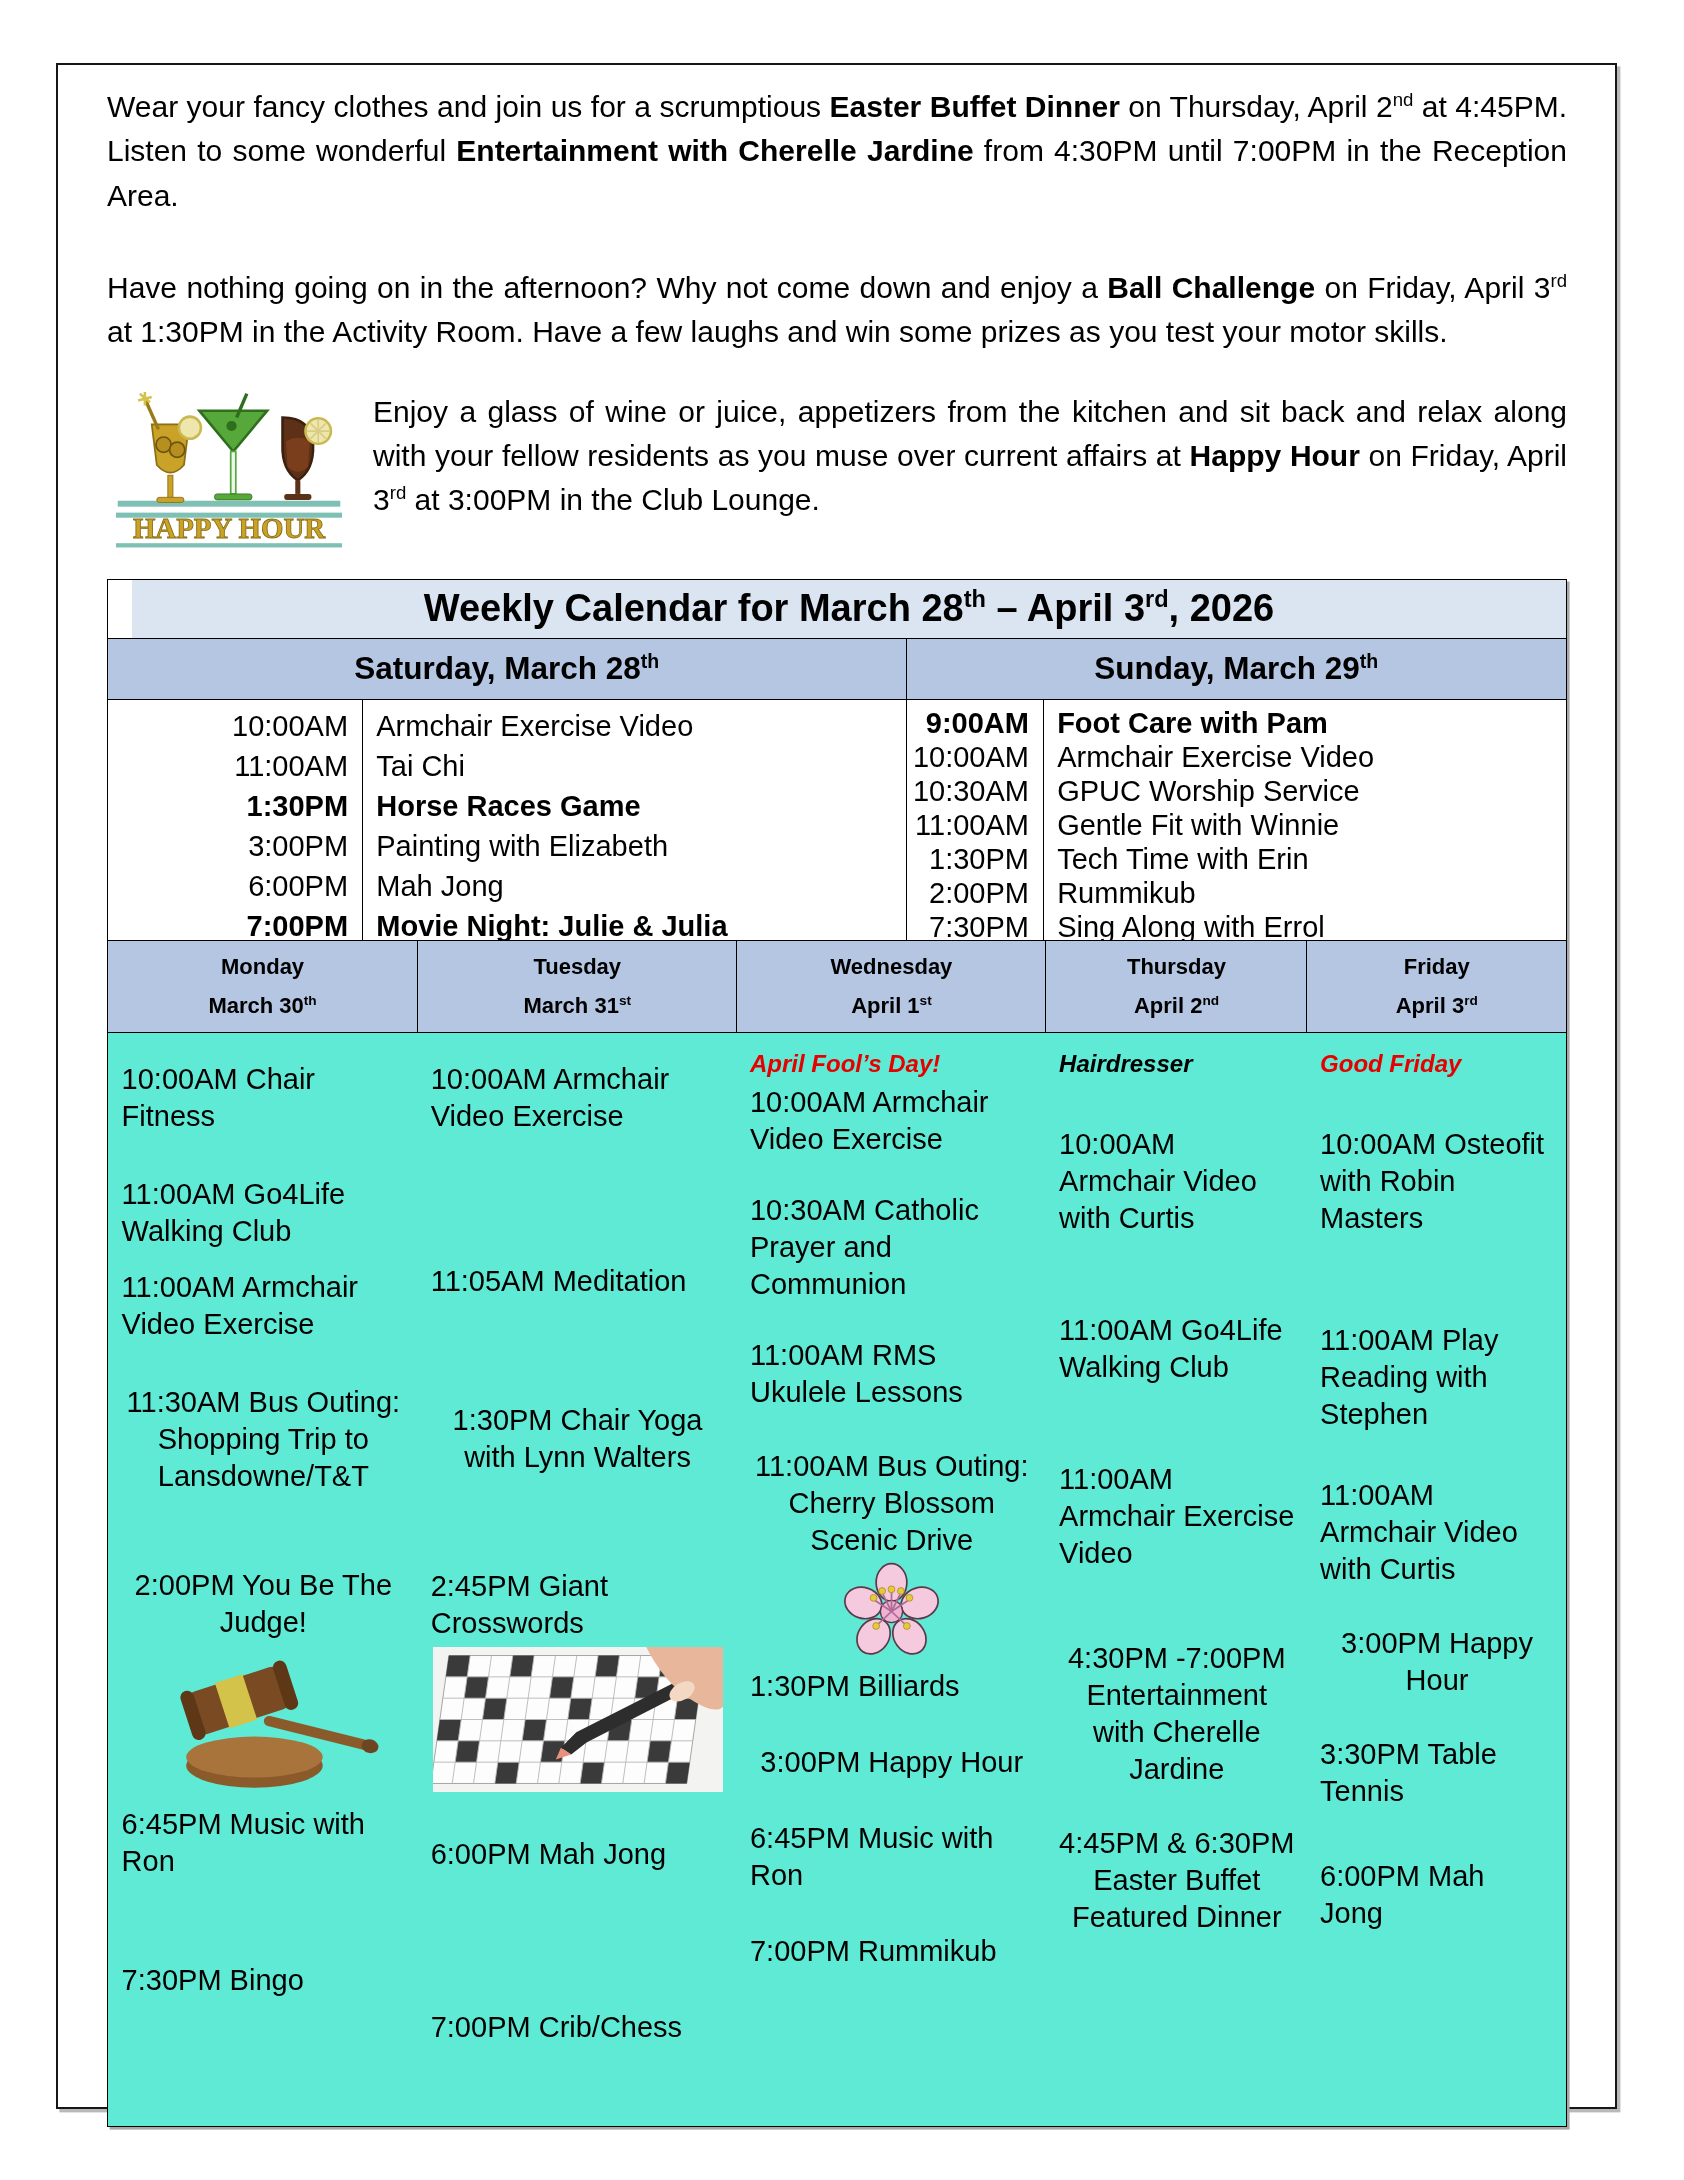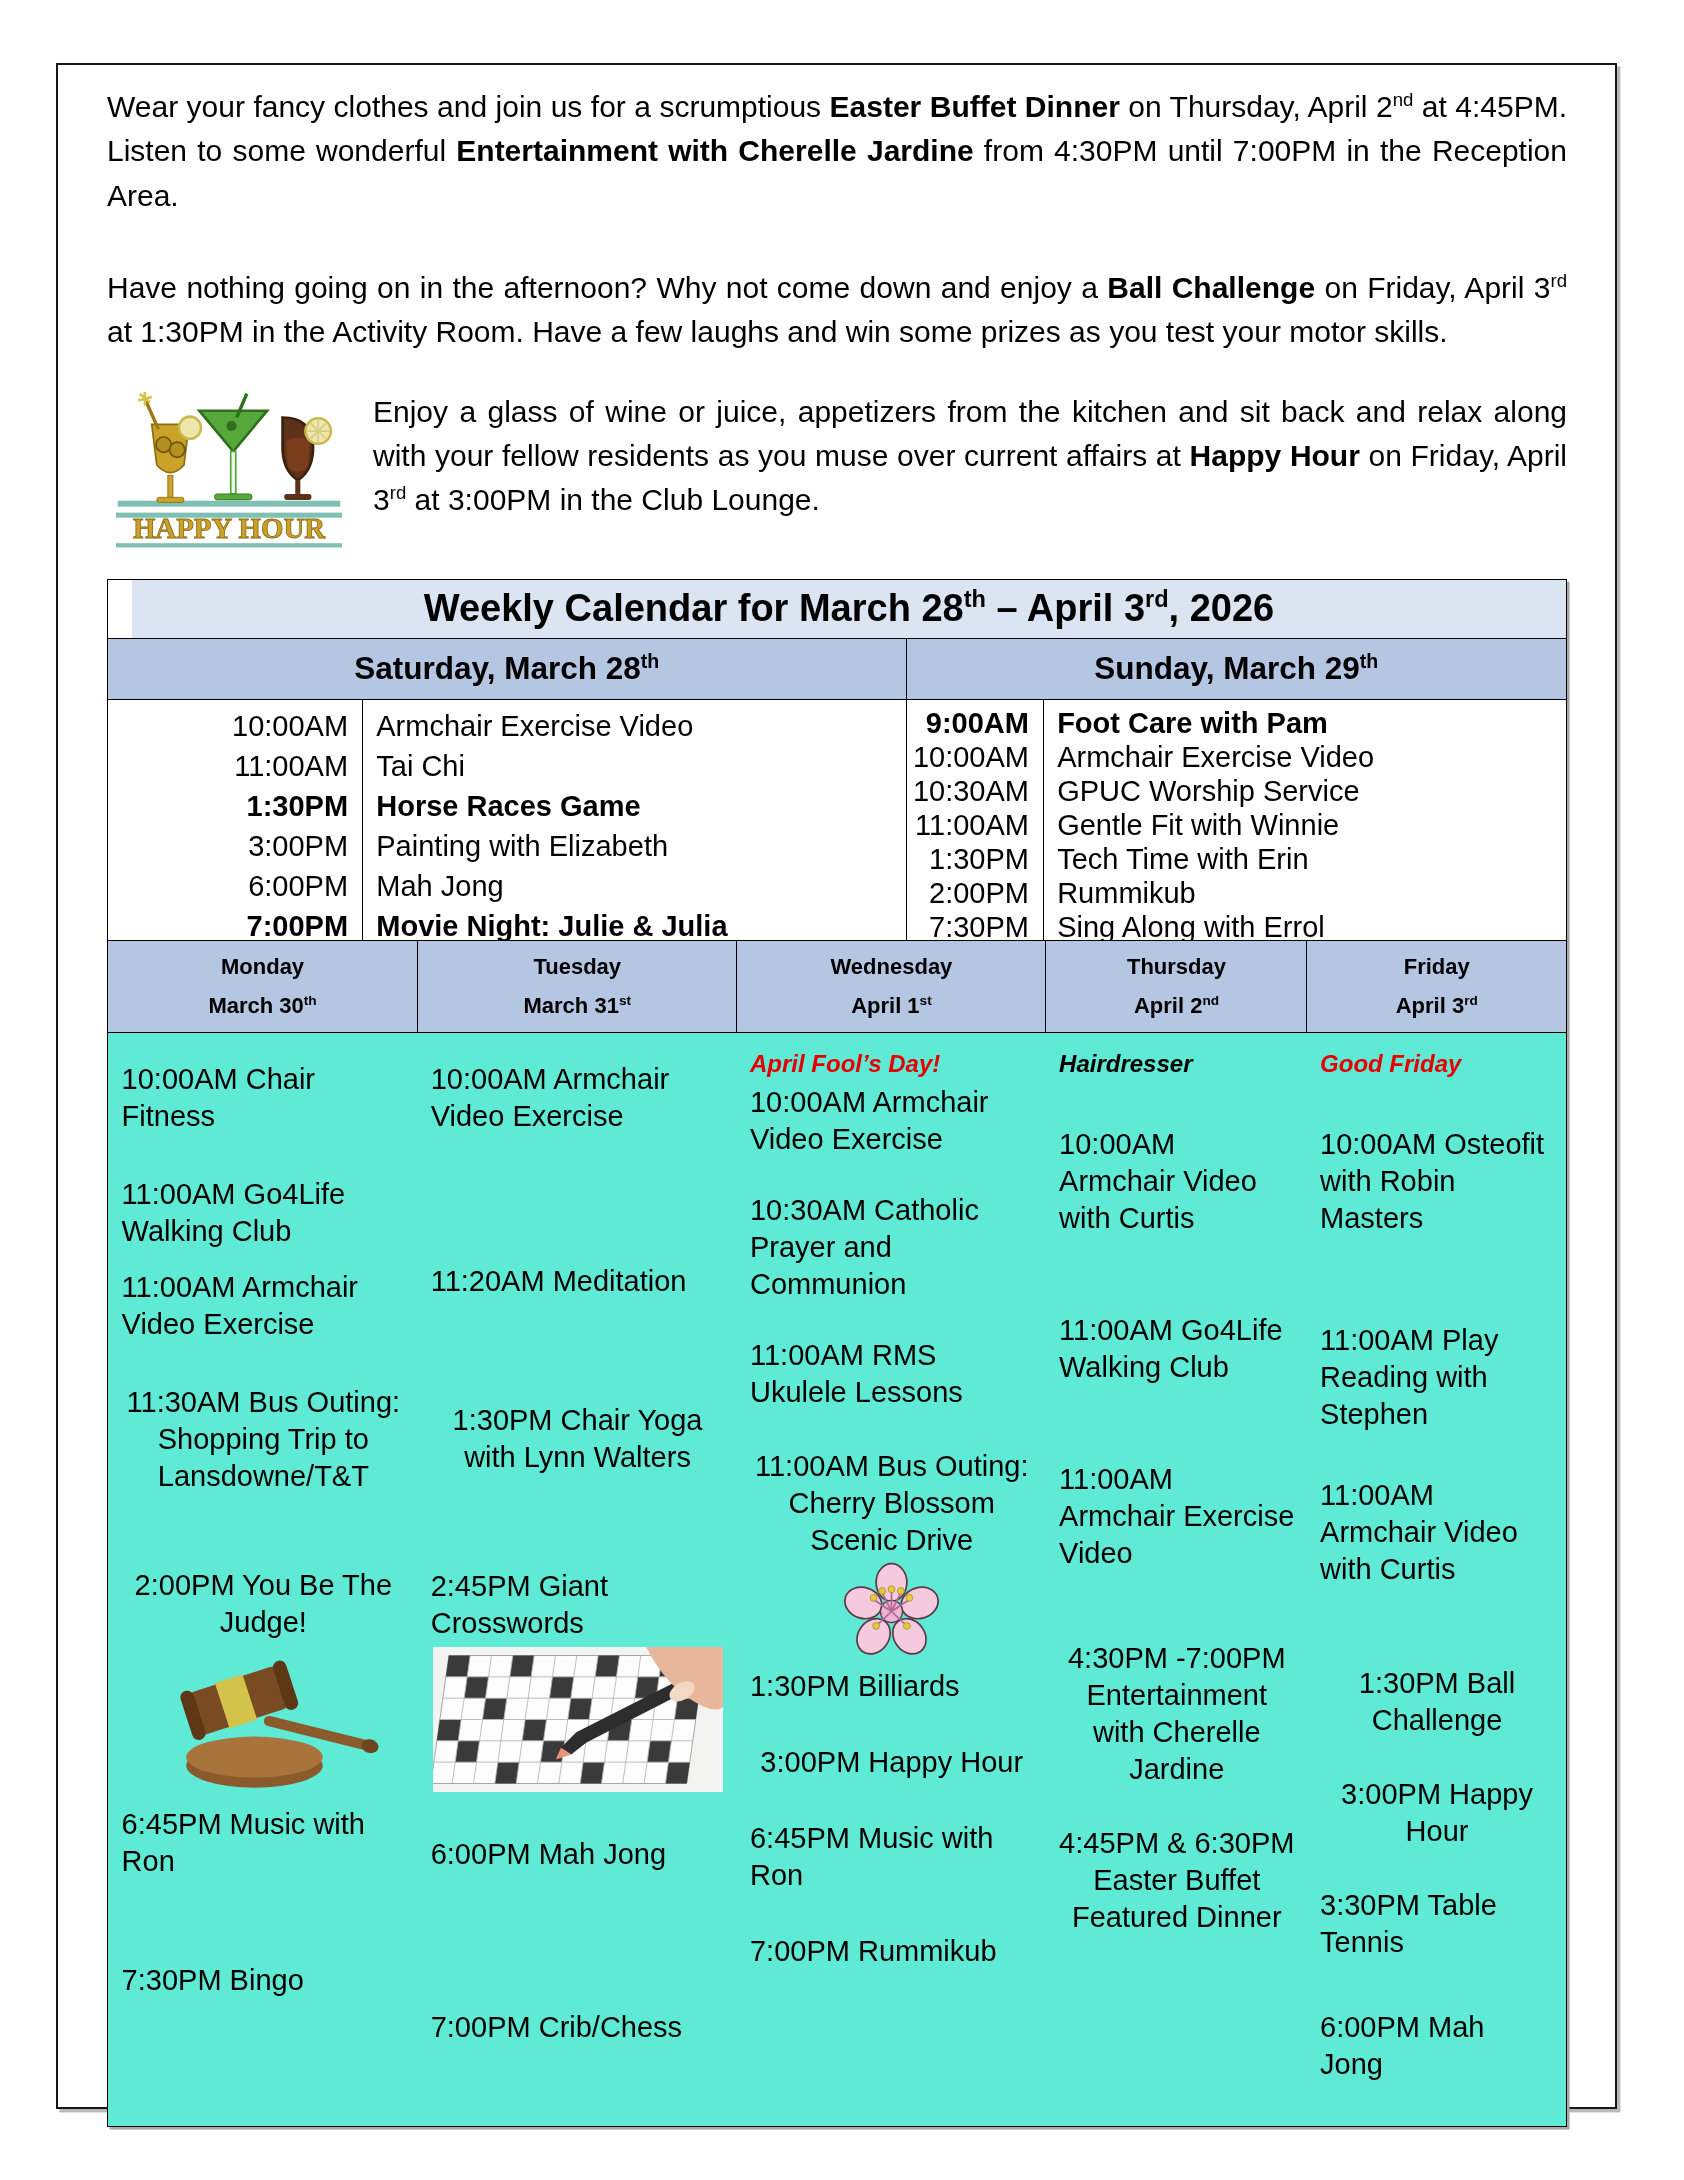--- a/index.html
+++ b/index.html
@@ -200,21 +200,21 @@
                 <ellipse cx="278" cy="96" rx="10" ry="8" fill="#6d4520"></ellipse>
               </g>
             </svg>
           </div>
           <div class="ev" style="margin-top:13.6px">6:45PM Music with Ron</div>
           <div class="ev" style="margin-top:82px">7:30PM Bingo</div>
         </div>
 
         <div class="dcol">
           <div class="ev" style="margin-top:15.3px">10:00AM Armchair Video Exercise</div>
-          <div class="ev" style="margin-top:128px">11:20AM Meditation</div>
+          <div class="ev" style="margin-top:128px">11:05AM Meditation</div>
           <div class="ev b" style="margin-top:102px">1:30PM Chair Yoga with Lynn Walters</div>
           <div class="ev" style="margin-top:92px">2:45PM Giant Crosswords</div>
           <div class="imgbox" style="margin-top:5.1px">
             <svg width="290" height="145" viewBox="0 0 340 170" xmlns="http://www.w3.org/2000/svg">
               <rect x="0" y="0" width="340" height="170" fill="#f3f3f1"></rect>
               <g transform="skewX(-8)">
                 <g fill="#fdfdfd" stroke="#9a9a9a" stroke-width="1">
                   <rect x="20" y="10" width="300" height="150"></rect>
                 </g>
                 <g fill="#3a3a3a">
@@ -304,21 +304,20 @@
           <div class="ev" style="margin-top:75px">11:00AM Armchair Exercise Video</div>
           <div class="ev b" style="margin-top:68px">4:30PM -7:00PM Entertainment with Cherelle Jardine</div>
           <div class="ev b" style="margin-top:37px">4:45PM &amp; 6:30PM Easter Buffet Featured Dinner</div>
         </div>
 
         <div class="dcol">
           <div class="note"><span style="font-weight: bold; font-style: italic; color: rgb(230, 0, 0);">Good Friday</span></div>
           <div class="ev" style="margin-top:44px">10:00AM Osteofit with Robin Masters</div>
           <div class="ev" style="margin-top:85px">11:00AM Play Reading with Stephen</div>
           <div class="ev" style="margin-top:44px">11:00AM Armchair Video with Curtis</div>
-          <div class="ev b" style="margin-top:77px">1:30PM Ball Challenge</div>
           <div class="ev b" style="margin-top:37px">3:00PM Happy Hour</div>
           <div class="ev" style="margin-top:37px">3:30PM Table Tennis</div>
           <div class="ev" style="margin-top:48px">6:00PM Mah Jong</div>
         </div>
 
       </div>
     </div>
 
   </div>
 </div>

